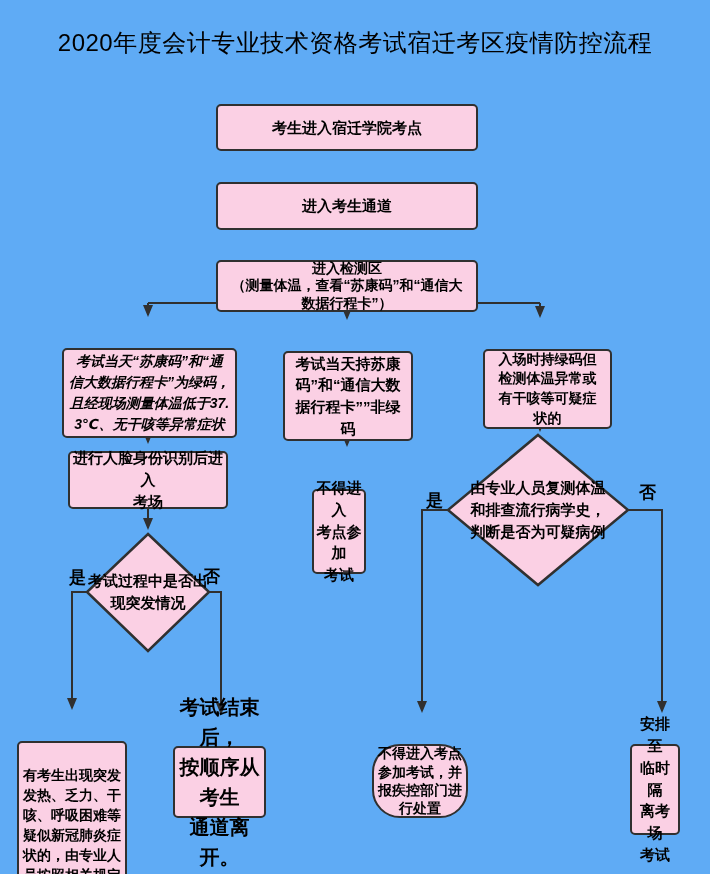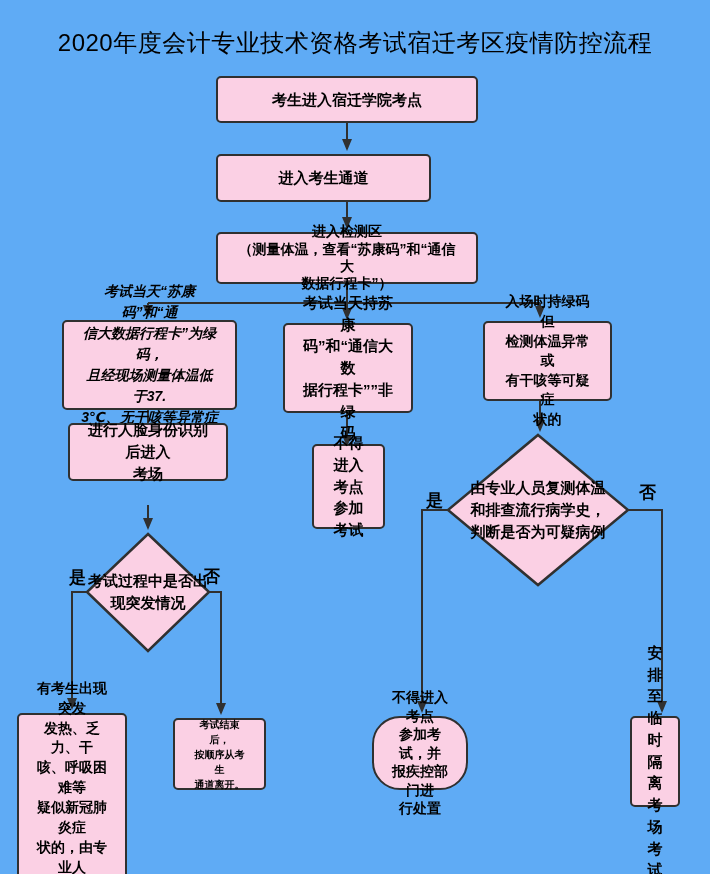--- a/index.html
+++ b/index.html
@@ -24,42 +24,42 @@
   svg.overlay{position:absolute;left:0;top:0;width:710px;height:874px;}
   .edge{stroke:var(--node-border);stroke-width:2;fill:none;}
   .shape{fill:var(--node-fill);stroke:var(--node-border);stroke-width:2.5;}
   .node{
     position:absolute;box-sizing:border-box;
     background:var(--node-fill);
     border:2px solid var(--node-border);
     border-radius:5px;
     display:flex;align-items:center;justify-content:center;
     text-align:center;font-weight:bold;font-size:15px;line-height:1.45;
-    white-space:pre-line;padding:1px 16px;
+    white-space:pre-line;padding:1px 2px;margin-top:28px;
   }
   .dtext{
     position:absolute;box-sizing:border-box;
     display:flex;align-items:center;justify-content:center;
     text-align:center;font-weight:bold;font-size:15px;line-height:1.45;
     white-space:pre-line;
   }
   .edge-label{
     position:absolute;font-size:17px;font-weight:bold;line-height:1;
   }
   
   .n-enter     {left:216px;top:76px; width:262px;height:47px;}
-  .n-channel   {left:216px;top:154px;width:215px;height:48px;}
+  .n-channel   {left:216px;top:154px;width:262px;height:48px;}
   .n-detect    {left:216px;top:232px;width:262px;height:52px;font-size:14px;line-height:1.24;}
   .n-green     {left:62px; top:320px;width:175px;height:90px;font-size:14px;line-height:1.5;font-style:italic;}
   .n-notgreen  {left:283px;top:323px;width:130px;height:90px;}
   .n-suspect   {left:483px;top:321px;width:129px;height:80px;font-size:14px;line-height:1.4;}
   .n-face      {left:68px; top:423px;width:160px;height:58px;}
-  .n-denyentry {left:312px;top:444px;width:73px; height:85px;}
+  .n-denyentry {left:312px;top:461px;width:54px; height:85px;}
   .n-emergency {left:17px; top:713px;width:110px;height:190px;font-size:14px;line-height:1.42;}
-  .n-leave     {left:173px;top:718px;width:93px; height:72px;font-size:10px;line-height:1.5;}
+  .n-leave     {left:173px;top:718px;width:93px; height:72px;font-size:20px;line-height:1.5;}
   .n-denyreport{left:372px;top:716px;width:96px; height:74px;font-size:14px;line-height:1.32;border-radius:28px;}
   .n-isolate   {left:630px;top:716px;width:50px; height:91px;}
   .t-dec-exam   {left:86px; top:566px;width:124px;height:52px;}
   .t-dec-recheck{left:446px;top:477px;width:184px;height:66px;}
   .l-yes-left {left:69px; top:569px;}
   .l-no-left  {left:203px;top:568px;}
   .l-yes-right{left:426px;top:492px;}
   .l-no-right {left:639px;top:484px;}
 </style>
 </head>

